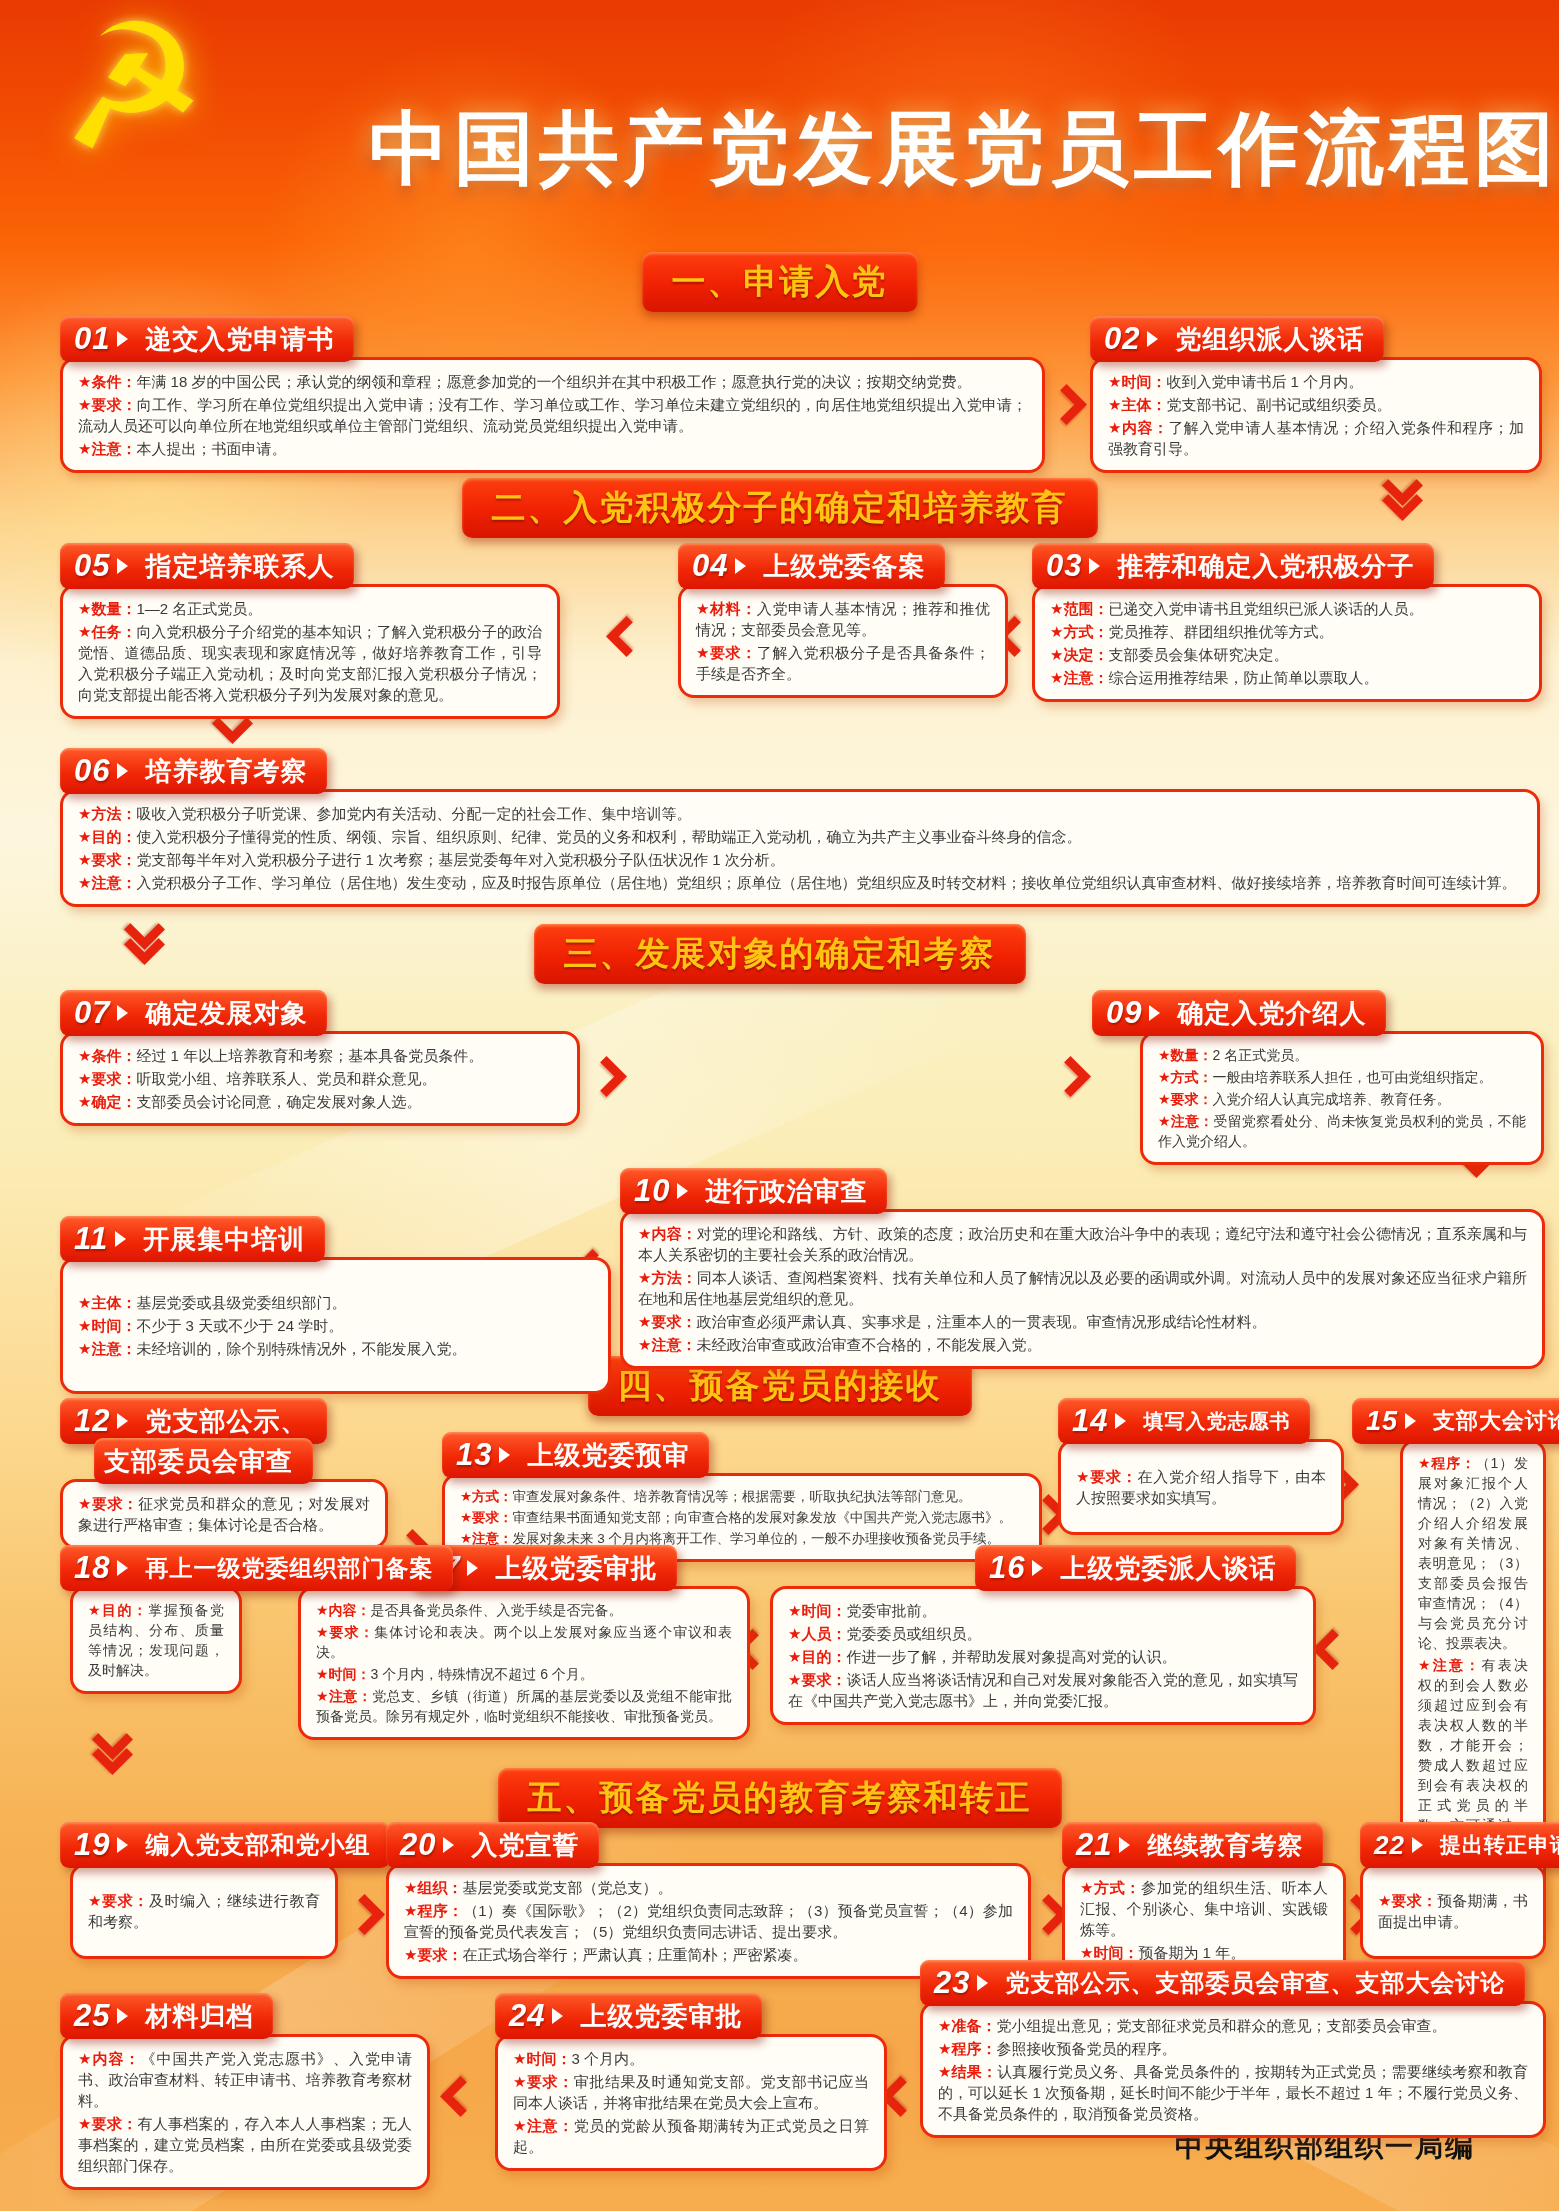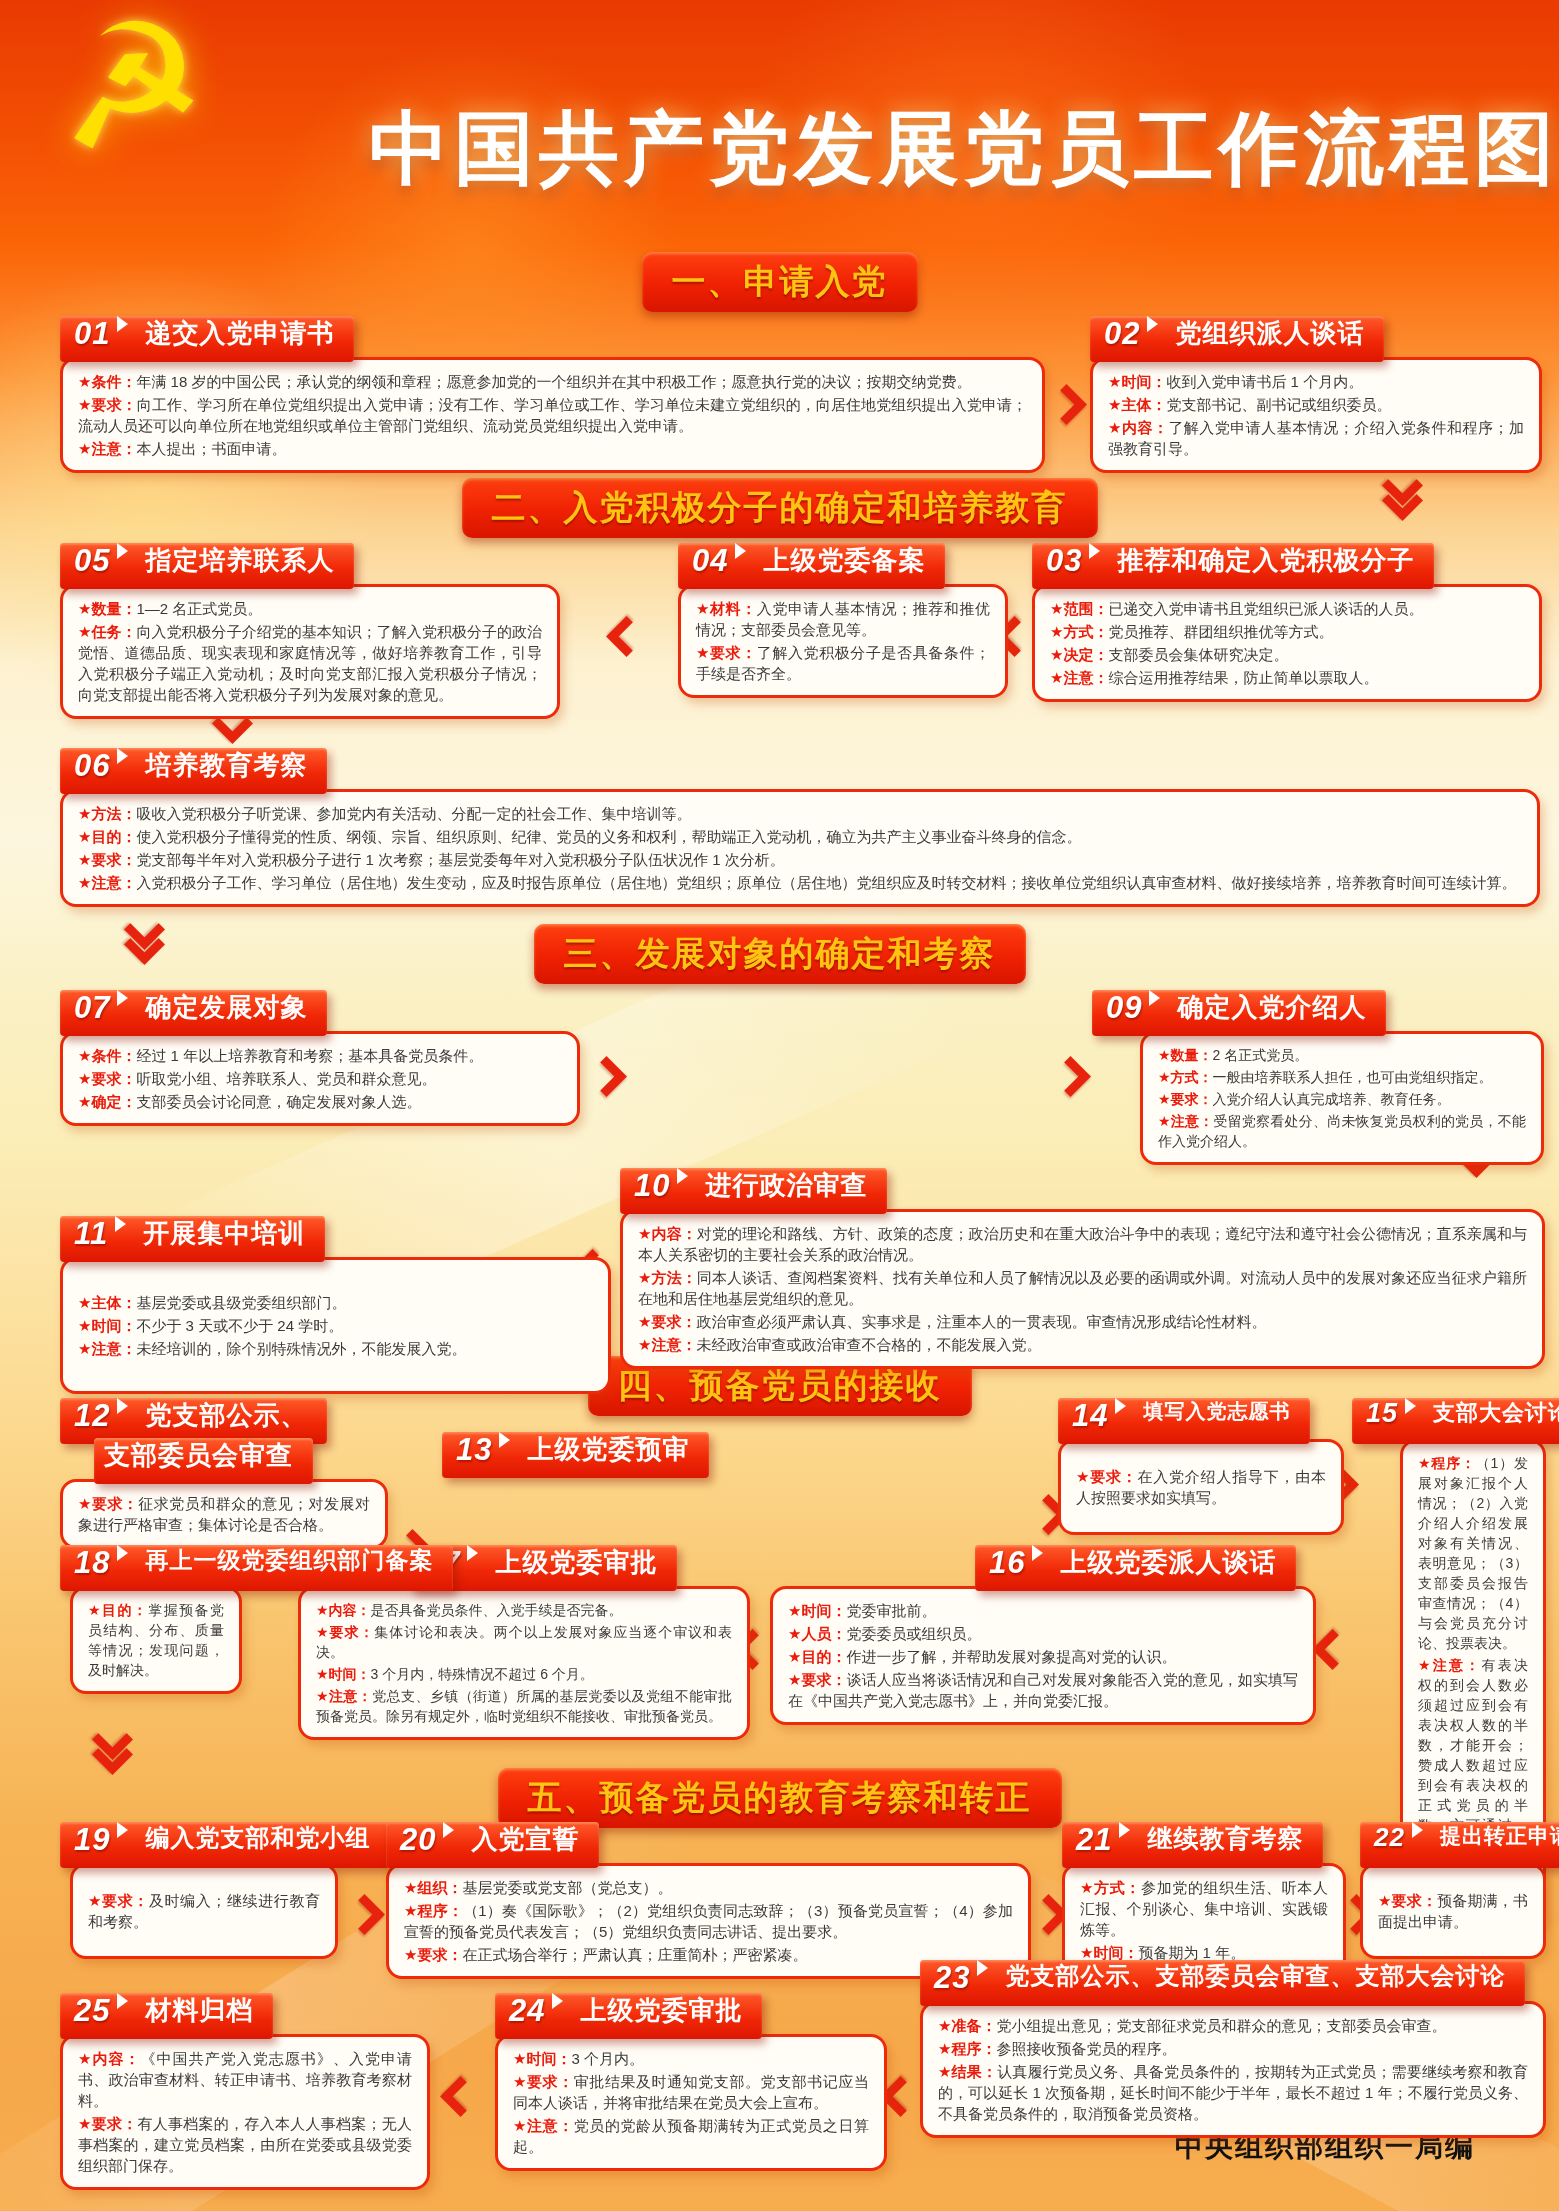--- a/index.html
+++ b/index.html
@@ -28,22 +28,22 @@
     text-shadow:0 0 22px rgba(255,214,120,.9),0 6px 14px rgba(150,25,0,.65);}
 
   .sec{position:absolute;left:50%;transform:translateX(-50%);white-space:nowrap;
     background:linear-gradient(180deg,#ff3f10 0%,#ef2102 55%,#d81500 100%);
     color:#ffc314;font-size:34px;font-weight:900;letter-spacing:2px;
     padding:7px 30px;border-radius:10px;
     box-shadow:0 5px 10px rgba(150,30,0,.45),inset 0 2px 3px rgba(255,160,90,.7);
     text-shadow:0 2px 2px rgba(130,10,0,.6);}
 
   .box{position:absolute;}
-  .tab{position:relative;z-index:2;display:inline-flex;align-items:flex-start;white-space:nowrap;
-    height:46px;padding:0 20px 0 10px;border-radius:4px;
+  .tab{position:relative;z-index:2;display:inline-flex;align-items:center;white-space:nowrap;
+    height:46px;padding:0 20px 0 10px;border-radius:9px;
     background:linear-gradient(180deg,#ff5a2a 0%,#f12806 55%,#dd1602 100%);
     box-shadow:4px 5px 8px rgba(140,20,0,.4),inset 0 2px 2px rgba(255,170,120,.55);
     color:#fff;font-weight:900;font-size:26px;letter-spacing:1px;}
   .tab .num{font-size:31px;font-style:italic;font-weight:900;margin:0 2px 0 4px;text-shadow:1px 2px 2px rgba(120,10,0,.5);}
   .tab .tri{width:0;height:0;border:8px solid transparent;border-left:11px solid #fff;margin:0 9px 0 5px;}
   .tab2{margin-top:-6px;}
   .body{position:relative;z-index:1;margin-top:-5px;box-sizing:border-box;
     background:#fffdf6;border:3px solid #ed2b0b;border-radius:16px;
     box-shadow:4px 6px 10px rgba(190,70,0,.25);
     padding:9px 15px;font-size:15px;line-height:21px;color:#3a3a3a;text-align:justify;}
@@ -267,20 +267,25 @@
   <div class="arrow r" style="left:398px;top:1535px">
       <span class="chev"></span>
     </div>
 
   <div class="box" style="left:442px;top:1432px;width:600px">
     <div class="tab">
         <span class="num">13</span>
         <span class="tri"></span>
         <span class="ttl">上级党委预审</span>
       </div>
+    <div class="body xs">
+        <div class="line"><span class="lbl">★方式：</span><span class="txt">审查发展对象条件、培养教育情况等；根据需要，听取执纪执法等部门意见。</span></div>
+        <div class="line"><span class="lbl">★要求：</span><span class="txt">审查结果书面通知党支部；向审查合格的发展对象发放《中国共产党入党志愿书》。</span></div>
+        <div class="line"><span class="lbl">★注意：</span><span class="txt">发展对象未来 3 个月内将离开工作、学习单位的，一般不办理接收预备党员手续。</span></div>
+      </div>
   </div>
   <div class="arrow r" style="left:1034px;top:1500px">
       <span class="chev"></span>
     </div>
 
   <div class="box" style="left:1058px;top:1398px;width:286px">
     <div class="tab">
         <span class="num">14</span>
         <span class="tri"></span>
         <span class="ttl" style="font-size:20px">填写入党志愿书</span>

